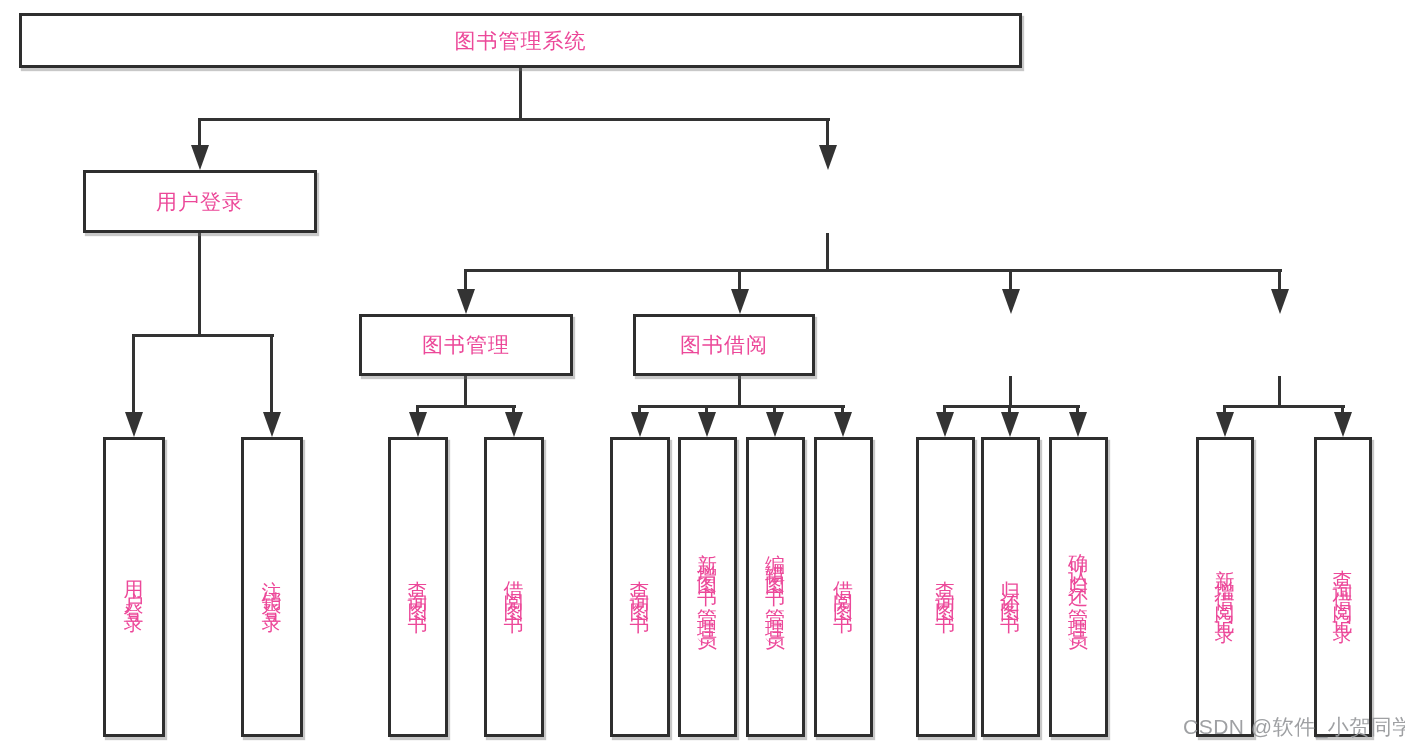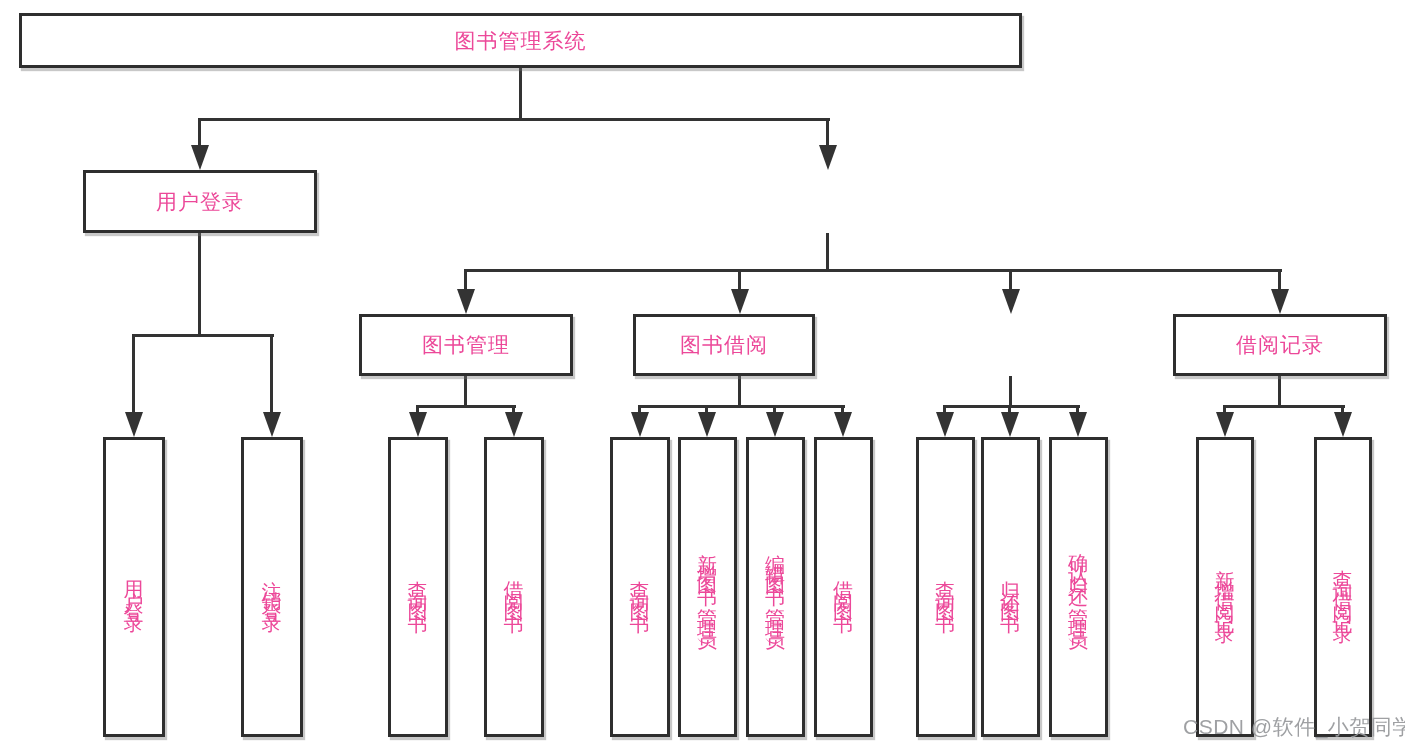--- a/index.html
+++ b/index.html
@@ -101,23 +101,20 @@
   <div class="box" style="left:83px;top:170px;width:234px;height:63px">
     <span class="lbl">用户登录</span>
   </div>
 
   <div class="box" style="left:359px;top:314px;width:214px;height:62px">
     <span class="lbl">图书管理</span>
   </div>
   <div class="box" style="left:633px;top:314px;width:182px;height:62px">
     <span class="lbl">图书借阅</span>
   </div>
-  <div class="box" style="left:1173px;top:314px;width:214px;height:62px">
-    <span class="lbl">借阅记录</span>
-  </div>
 
   <div class="box leaf" style="left:103px;top:437px;width:62px;height:300px">
     <span class="lbl">用户登录</span>
   </div>
   <div class="box leaf" style="left:241px;top:437px;width:62px;height:300px">
     <span class="lbl">注销登录</span>
   </div>
 
   <div class="box leaf" style="left:388px;top:437px;width:60px;height:300px">
     <span class="lbl">查询图书</span>

